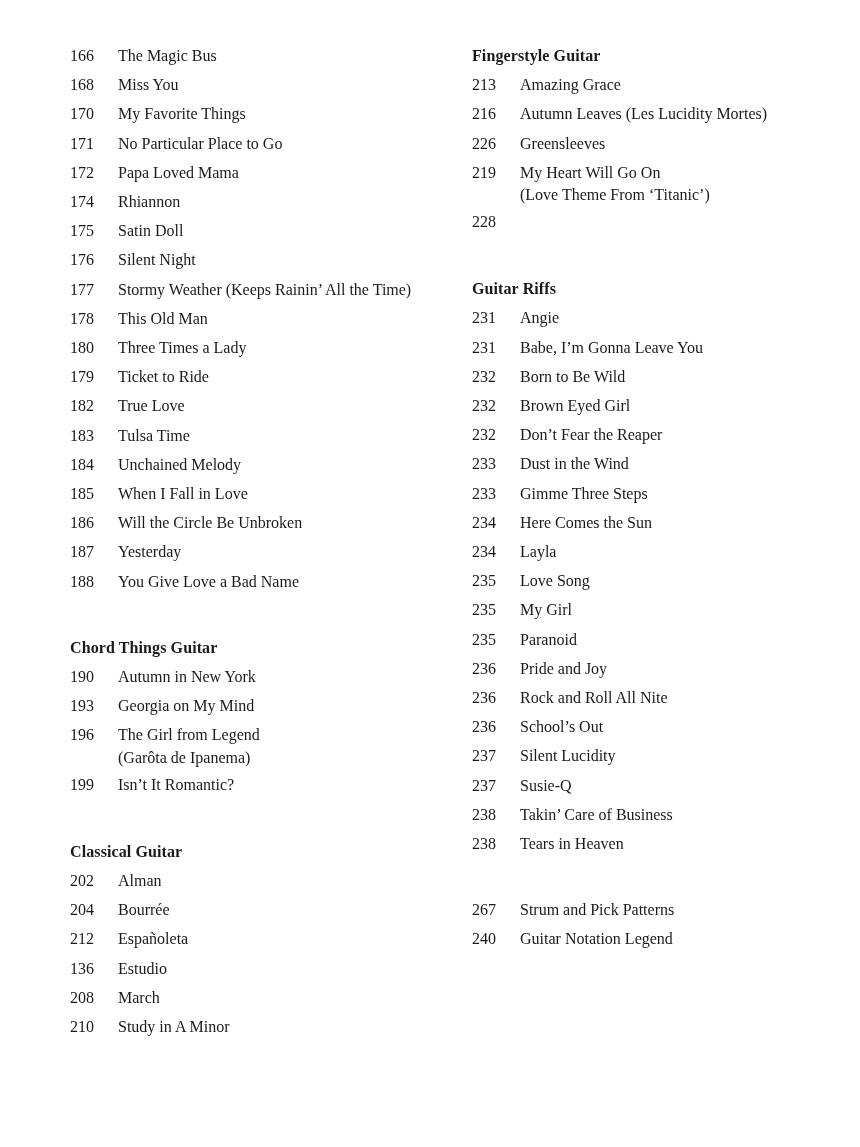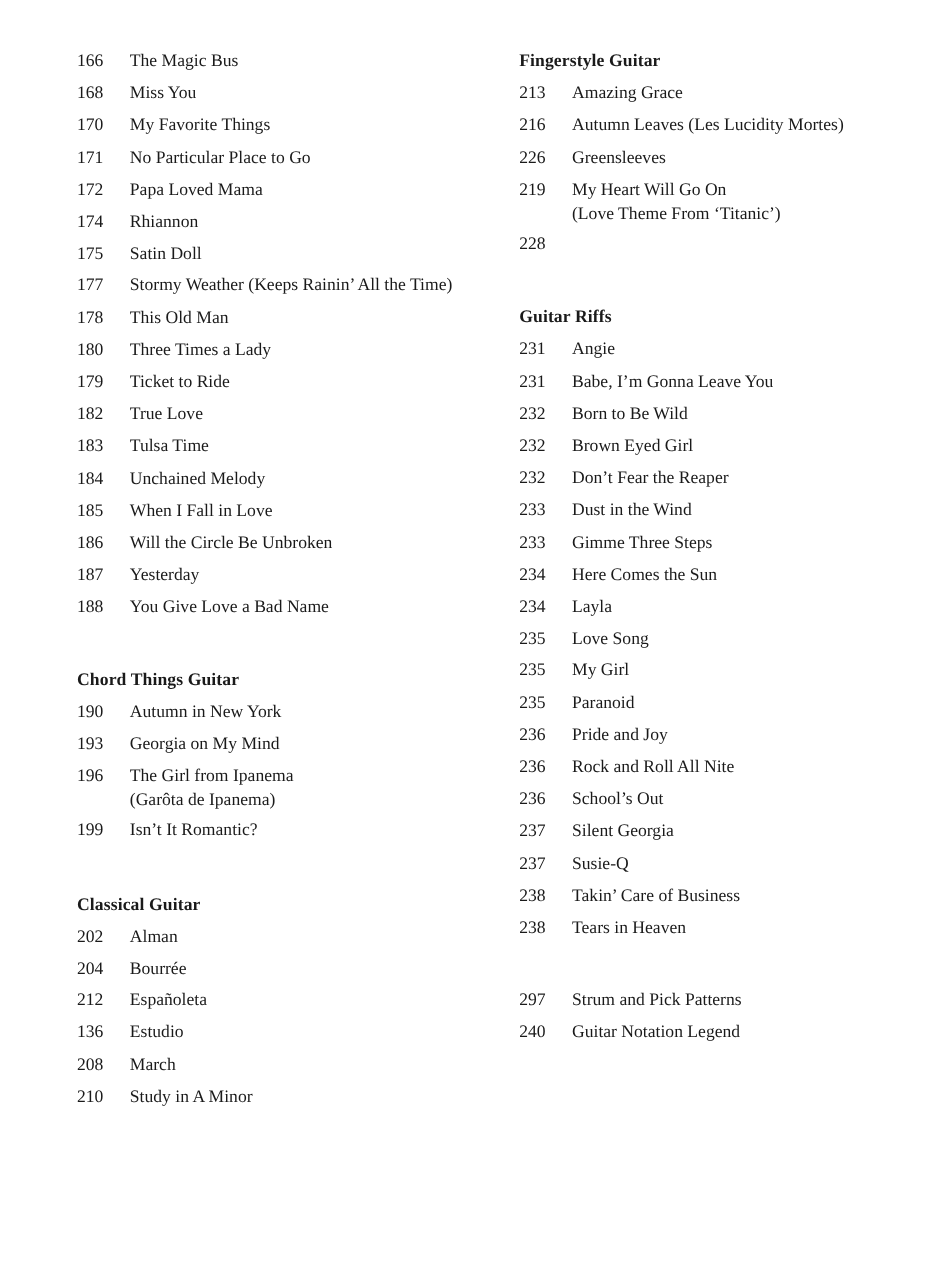--- a/index.html
+++ b/index.html
@@ -52,20 +52,24 @@
       </div>
       <div class="row">
         <span class="num">174</span>
         <span class="title"><span>Rhiannon</span></span>
       </div>
       <div class="row">
         <span class="num">175</span>
         <span class="title"><span>Satin Doll</span></span>
       </div>
       <div class="row">
+        <span class="num">176</span>
+        <span class="title"><span>Silent Night</span></span>
+      </div>
+      <div class="row">
         <span class="num">177</span>
         <span class="title"><span>Stormy Weather (Keeps Rainin’ All the Time)</span></span>
       </div>
       <div class="row">
         <span class="num">178</span>
         <span class="title"><span>This Old Man</span></span>
       </div>
       <div class="row">
         <span class="num">180</span>
         <span class="title"><span>Three Times a Lady</span></span>
@@ -110,21 +114,21 @@
         <div class="row">
           <span class="num">190</span>
           <span class="title"><span>Autumn in New York</span></span>
         </div>
         <div class="row">
           <span class="num">193</span>
           <span class="title"><span>Georgia on My Mind</span></span>
         </div>
         <div class="row wrap">
           <span class="num">196</span>
-          <span class="title"><span>The Girl from Ipanema</span><span class="sub">(Garôta de Ipanema)</span></span>
+          <span class="title"><span>The Girl from Legend</span><span class="sub">(Garôta de Ipanema)</span></span>
         </div>
         <div class="row">
           <span class="num">199</span>
           <span class="title"><span>Isn’t It Romantic?</span></span>
         </div>
       </div>
   </div>
   <div class="gap-lg"></div>
   <div class="section">
     <div class="heading">Classical Guitar</div>
@@ -241,40 +245,40 @@
         <div class="row">
           <span class="num">236</span>
           <span class="title"><span>Rock and Roll All Nite</span></span>
         </div>
         <div class="row">
           <span class="num">236</span>
           <span class="title"><span>School’s Out</span></span>
         </div>
         <div class="row">
           <span class="num">237</span>
-          <span class="title"><span>Silent Georgia</span></span>
+          <span class="title"><span>Silent Lucidity</span></span>
         </div>
         <div class="row">
           <span class="num">237</span>
           <span class="title"><span>Susie-Q</span></span>
         </div>
         <div class="row">
           <span class="num">238</span>
           <span class="title"><span>Takin’ Care of Business</span></span>
         </div>
         <div class="row">
           <span class="num">238</span>
           <span class="title"><span>Tears in Heaven</span></span>
         </div>
       </div>
   </div>
   <div class="gap"></div>
   <div class="section" id="right-appendix">
       <div class="row bold">
-        <span class="num">297</span>
+        <span class="num">267</span>
         <span class="title"><span>Strum and Pick Patterns</span></span>
       </div>
       <div class="row bold">
         <span class="num">240</span>
         <span class="title"><span>Guitar Notation Legend</span></span>
       </div>
     </div>
 </div>
 
 </body></html>

